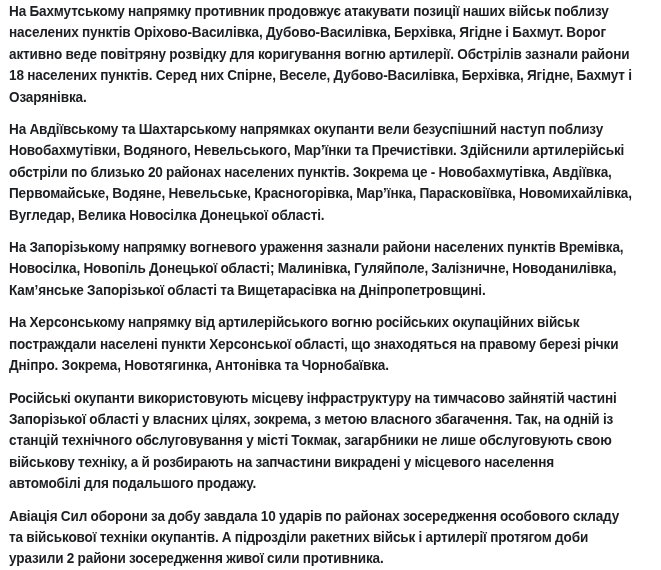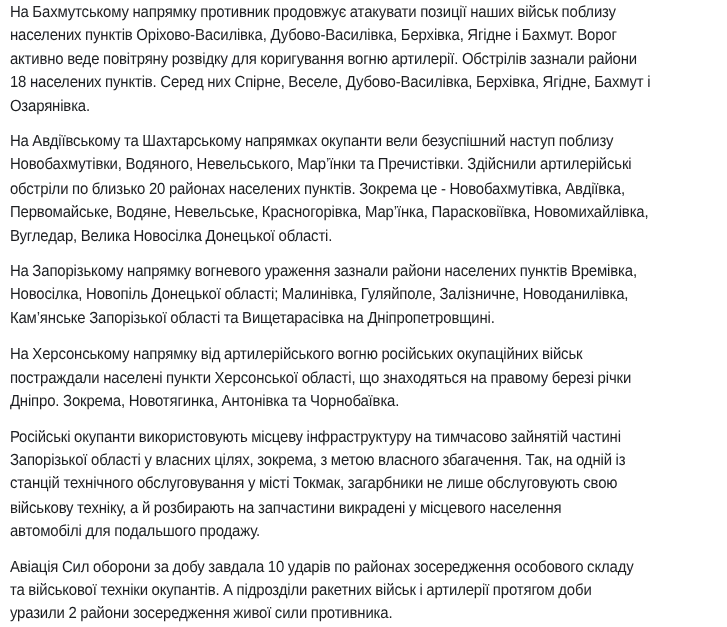--- a/index.html
+++ b/index.html
@@ -11,20 +11,21 @@
       width: 661px;
       height: 570px;
       overflow: hidden;
       font-family: "Liberation Sans", "DejaVu Sans", sans-serif;
       color: #1c1e21;
     }
     .post {
       padding: 1px 21px 0 9px;
       box-sizing: border-box;
       width: 610px;
+      font-weight: bold;
     }
     .para {
       margin: 0 0 11px 0;
       font-size: 14.6px;
       line-height: 21.4px;
       letter-spacing: -0.15px;
       word-spacing: -0.3px;
       transform: scaleX(0.93);
       transform-origin: left top;
       width: 693px;

